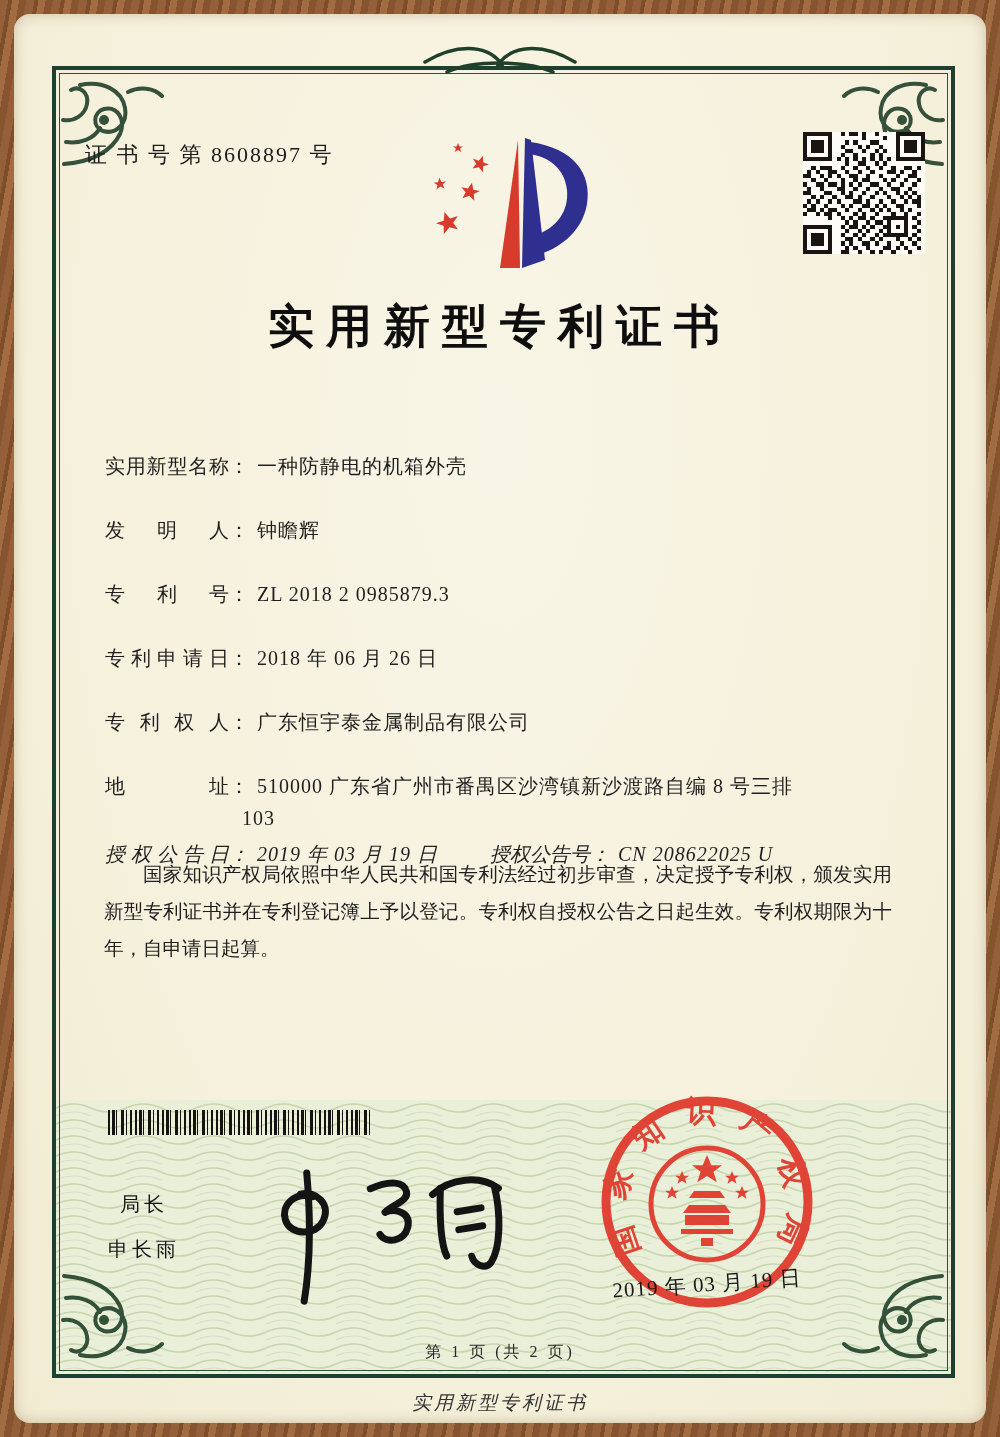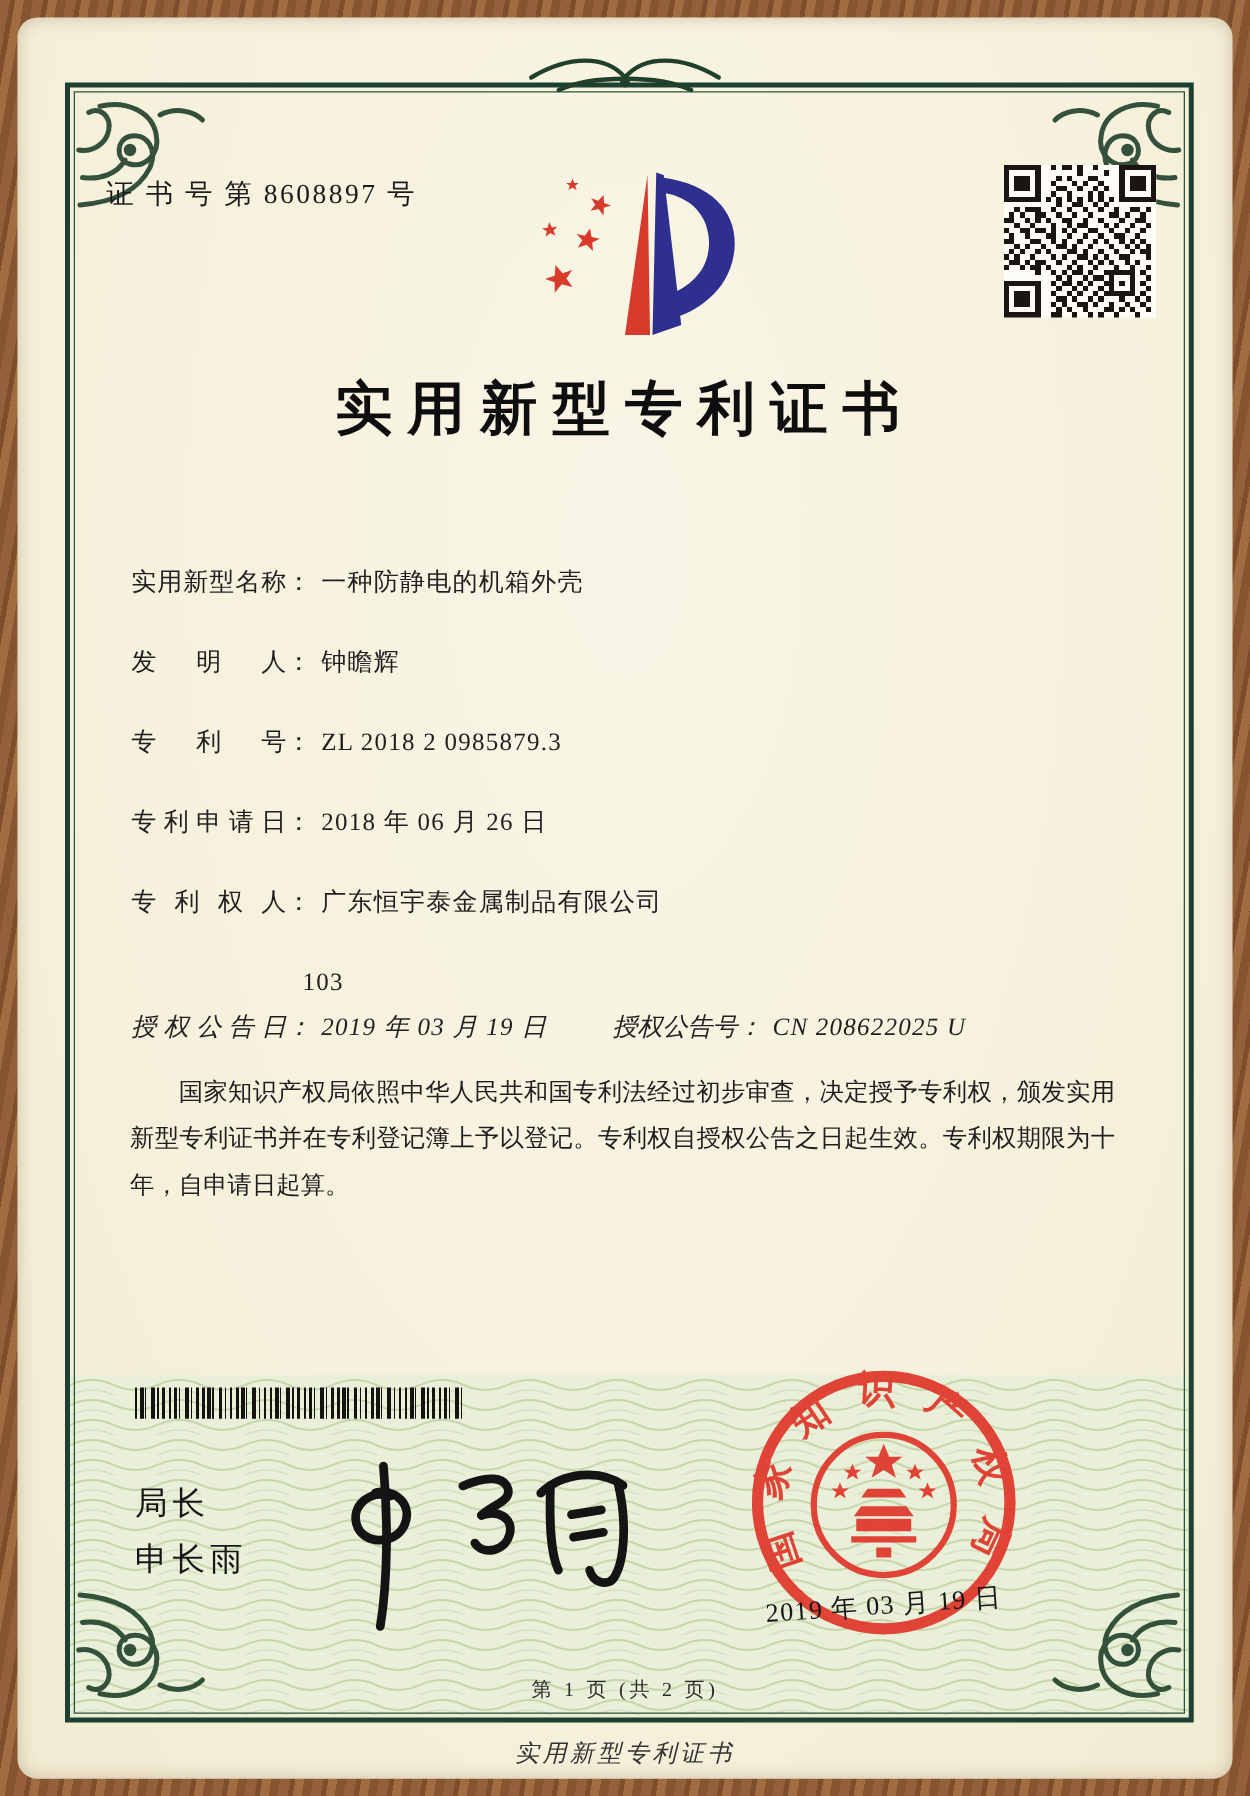--- a/index.html
+++ b/index.html
@@ -32,22 +32,22 @@
   .grant-row{position:relative;line-height:28px;white-space:nowrap;font-style:italic;}
   .grant-right{position:absolute;left:385px;top:0;}
   .paras{position:absolute;left:104px;right:92px;top:856px;font-size:19.5px;line-height:37px;
     text-align:justify;color:#1e1e1e;z-index:2;}
   .paras p{margin:0 16px 2px 0;text-indent:2em;}
   .barcode{position:absolute;left:108px;top:1110px;width:262px;height:25px;z-index:2;
     background:
      repeating-linear-gradient(90deg,#151210 0 2px,rgba(0,0,0,0) 2px 4px,#151210 4px 7px,rgba(0,0,0,0) 7px 8px,
      #151210 8px 9px,rgba(0,0,0,0) 9px 13px,#151210 13px 16px,rgba(0,0,0,0) 16px 18px,#151210 18px 19px,
      rgba(0,0,0,0) 19px 22px,#151210 22px 24px,rgba(0,0,0,0) 24px 27px);}
-  .director{position:absolute;left:108px;top:1190px;font-size:26px;letter-spacing:4px;color:#161616;z-index:2;
-    font-family:Liberation Mono, monospace;}
+  .director{position:absolute;left:108px;top:1190px;font-size:20px;letter-spacing:4px;color:#161616;z-index:2;
+    font-family:Liberation Serif, serif;text-align:center;}
   .director div{line-height:28px;}
   .director div+div{margin-top:17px;}
   .signature{position:absolute;left:252px;top:1156px;z-index:2;transform:rotate(-2deg);}
   .seal{position:absolute;left:597px;top:1092px;z-index:3;opacity:.95;}
   .seal-date{position:absolute;left:598px;top:1270px;width:218px;text-align:center;font-size:21px;
     letter-spacing:1px;color:#171717;transform:rotate(-4deg);z-index:4;}
   .page-footer{position:absolute;left:0;right:0;top:1342px;text-align:center;font-size:16px;
     letter-spacing:3px;color:#2a2a2a;z-index:2;}
   .back-note{position:absolute;left:0;right:0;top:1390px;text-align:center;font-size:19px;font-style:italic;
     letter-spacing:3px;color:#333;z-index:2;}
@@ -169,20 +169,23 @@
       <span class="flabel">发明人</span><span class="fcolon">：</span><span class="fvalue">钟瞻辉</span>
     </div>
     <div class="field-row">
       <span class="flabel">专利号</span><span class="fcolon">：</span><span class="fvalue">ZL 2018 2 0985879.3</span>
     </div>
     <div class="field-row">
       <span class="flabel">专利申请日</span><span class="fcolon">：</span><span class="fvalue">2018 年 06 月 26 日</span>
     </div>
     <div class="field-row">
       <span class="flabel">专利权人</span><span class="fcolon">：</span><span class="fvalue">广东恒宇泰金属制品有限公司</span>
+    </div>
+    <div class="field-row" style="margin-bottom:0;">
+      <span class="flabel">地址</span><span class="fcolon">：</span><span class="fvalue">510000  广东省广州市番禺区沙湾镇新沙渡路自编 8 号三排</span>
     </div>
     <div class="addr2">103</div>
     <div class="grant-row">
       <span>
         <span class="flabel">授权公告日</span><span class="fcolon">：</span><span class="fvalue">2019 年 03 月 19 日</span>
       </span>
       <span class="grant-right">
         <span>授权公告号</span><span class="fcolon">：</span><span class="fvalue">CN 208622025 U</span>
       </span>
     </div>

